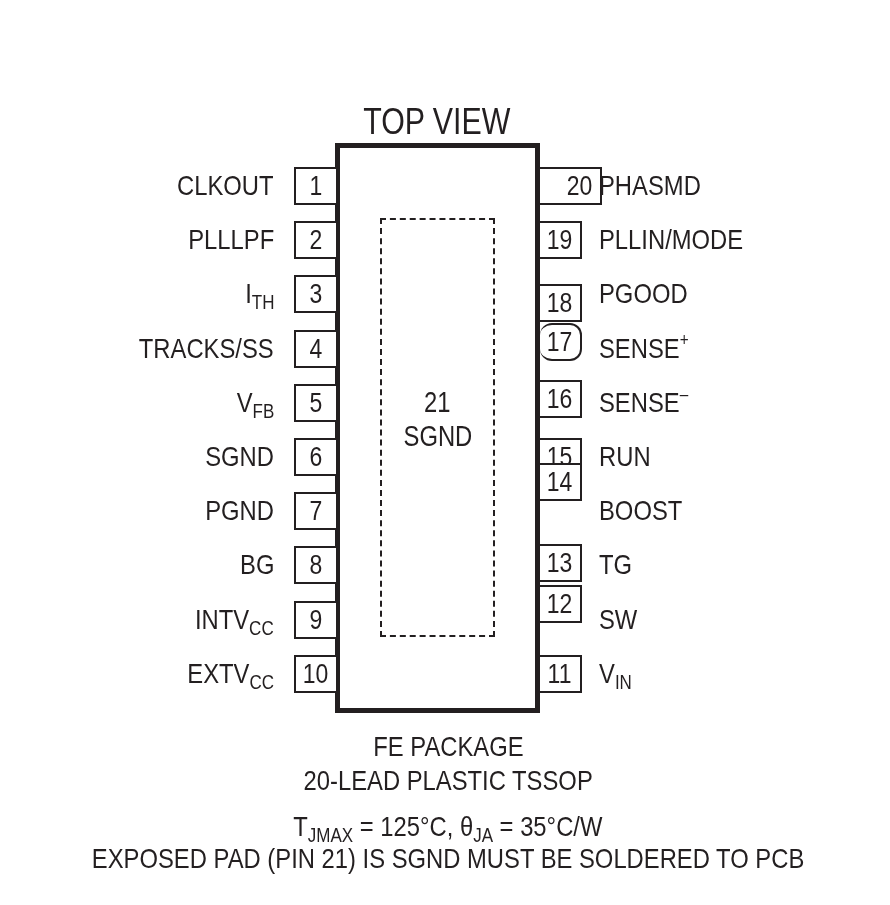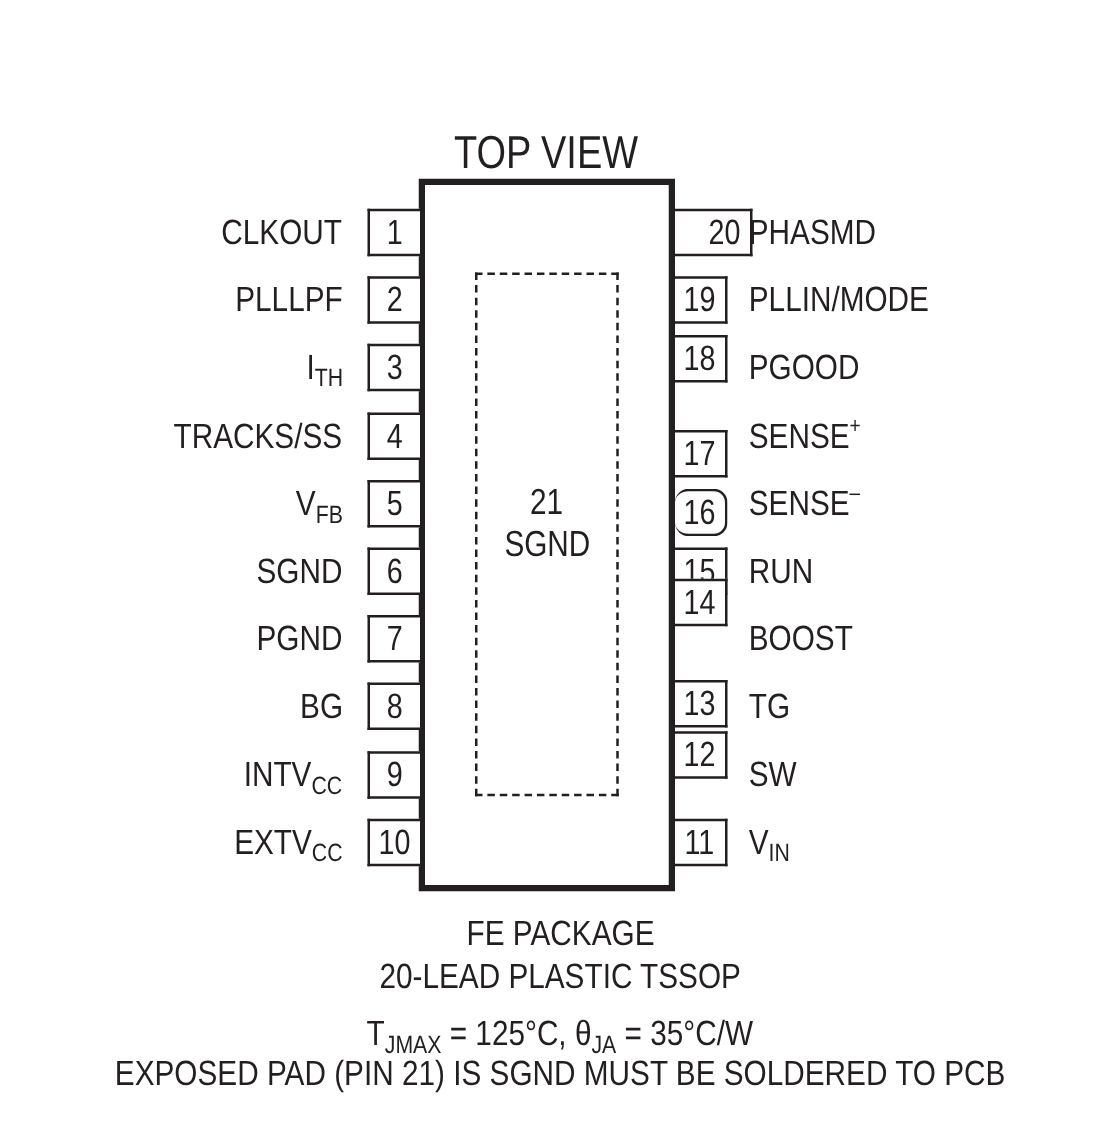--- a/index.html
+++ b/index.html
@@ -56,25 +56,25 @@
     <div class="pin left" style="top: 600.6px;"><span class="narrow">9</span></div>
     <div class="label left" style="top: 601.6px;"><span>INTV</span><sub>CC</sub></div>
     <div class="pin left" style="top: 654.8px;"><span class="narrow">10</span></div>
     <div class="label left" style="top: 655.8px;"><span>EXTV</span><sub>CC</sub></div>
   </div>
 <div id="right-pins">
     <div class="pin right" style="top: 167px; padding-left: 20px;"><span class="narrow">20</span></div>
     <div class="label right" style="top: 168px;"><span>PHASMD</span></div>
     <div class="pin right" style="top: 221.2px;"><span class="narrow">19</span></div>
     <div class="label right" style="top: 222.2px;"><span>PLLIN/MODE</span></div>
-    <div class="pin right" style="top: 268px;"><span class="narrow">18</span></div>
+    <div class="pin right" style="top: 284px;"><span class="narrow">18</span></div>
     <div class="label right" style="top: 276.4px;"><span>PGOOD</span></div>
-    <div class="pin right" style="top: 344px;"><span class="narrow">17</span></div>
+    <div class="pin right" style="top: 323px; border-radius: 12px;"><span class="narrow">17</span></div>
     <div class="label right" style="top: 330.6px;"><span>SENSE</span><sup>+</sup></div>
-    <div class="pin right" style="top: 391px; border-radius: 11px;"><span class="narrow">16</span></div>
+    <div class="pin right" style="top: 380px;"><span class="narrow">16</span></div>
     <div class="label right" style="top: 384.8px;"><span>SENSE</span><sup>–</sup></div>
     <div class="pin right" style="top: 438px;"><span class="narrow">15</span></div>
     <div class="label right" style="top: 439px;"><span>RUN</span></div>
     <div class="pin right" style="top: 463px;"><span class="narrow">14</span></div>
     <div class="label right" style="top: 493.2px;"><span>BOOST</span></div>
     <div class="pin right" style="top: 544px;"><span class="narrow">13</span></div>
     <div class="label right" style="top: 547.4px;"><span>TG</span></div>
     <div class="pin right" style="top: 585px;"><span class="narrow">12</span></div>
     <div class="label right" style="top: 601.6px;"><span>SW</span></div>
     <div class="pin right" style="top: 654.8px; text-align: center;"><span class="narrow">11</span></div>

